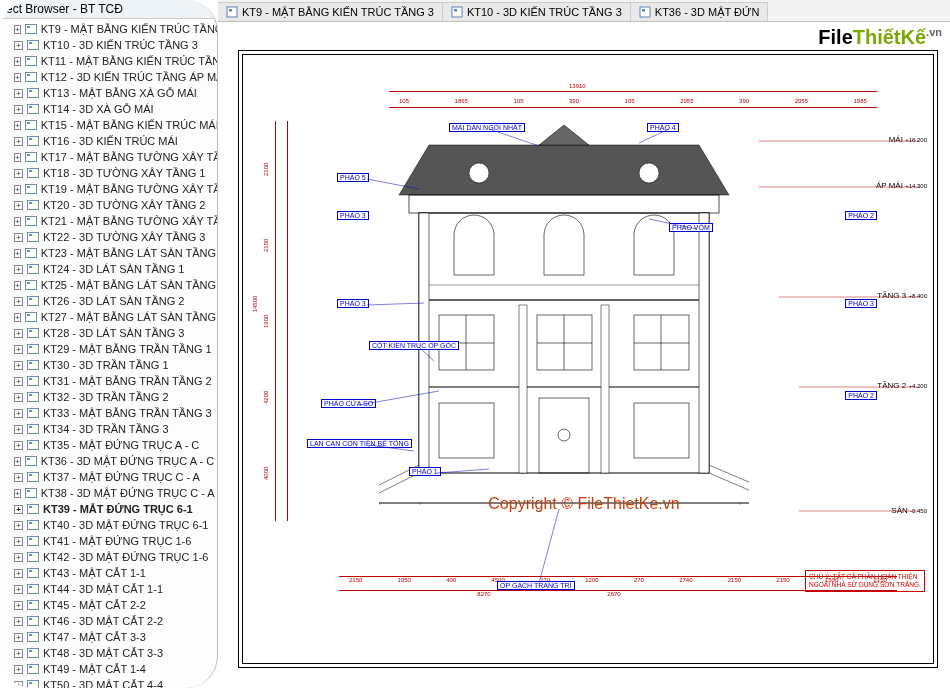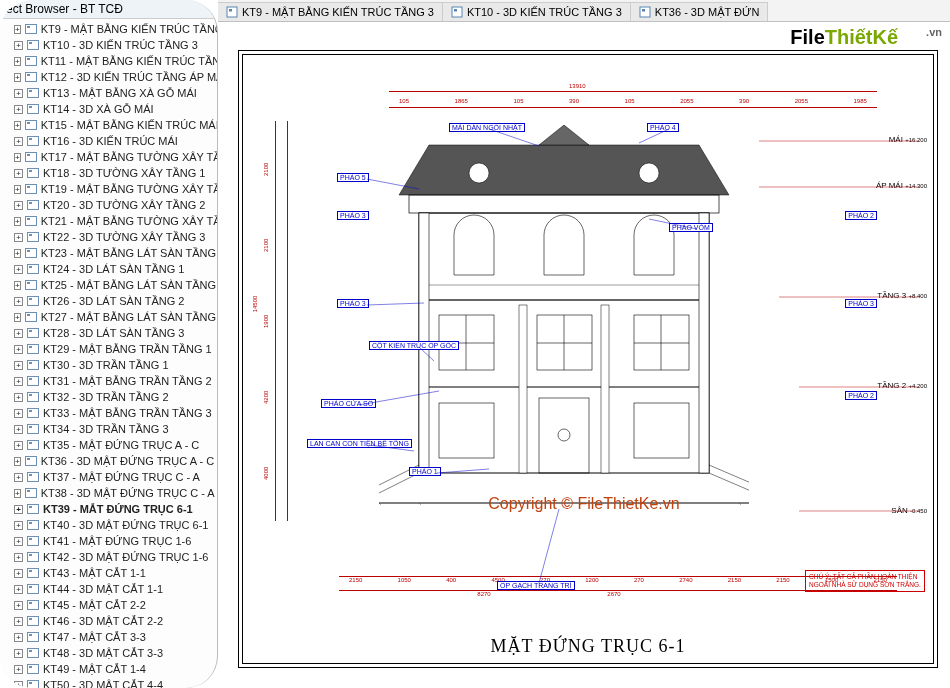--- a/index.html
+++ b/index.html
@@ -120,21 +120,21 @@
     }
     .watermark-logo {
       position: absolute;
       top: 4px; right: 8px;
       font-weight: bold;
       font-size: 20px;
       font-family: Arial, sans-serif;
     }
     .wm-file { color: #000000; }
     .wm-tk { color: #7aa800; }
-    .wm-vn { color: #666; font-size: 11px; vertical-align: super; margin-left: 28px; }
+    .wm-vn { color: #666; font-size: 11px; vertical-align: super; }
     .watermark-center {
       position: absolute;
       top: 50%; left: 50%;
       transform: translate(-50%, 140px);
       color: #c2410c;
       font-size: 16px;
       font-family: Arial, sans-serif;
     }
     .title-block {
       position: absolute;
@@ -828,19 +828,18 @@
           <line x1="520" y1="136" x2="680" y2="136"></line>
           <line x1="540" y1="246" x2="680" y2="246"></line>
           <line x1="560" y1="336" x2="680" y2="336"></line>
           <line x1="560" y1="460" x2="680" y2="460"></line>
         </g>
       </svg>
 
       <div class="note-box">CHÚ Ý: TẤT CẢ PHẦN HOÀN THIỆN NGOÀI NHÀ SỬ DỤNG SƠN TRẮNG.</div>
 
       <div class="title-block">
-        <div class="dwg-title">MẶT ĐỨNG TRỤC 6-1</div>
       </div>
     </div>
 
     <div class="watermark-center">Copyright © FileThietKe.vn</div>
   </div>
 </div>
 
 </body></html>

